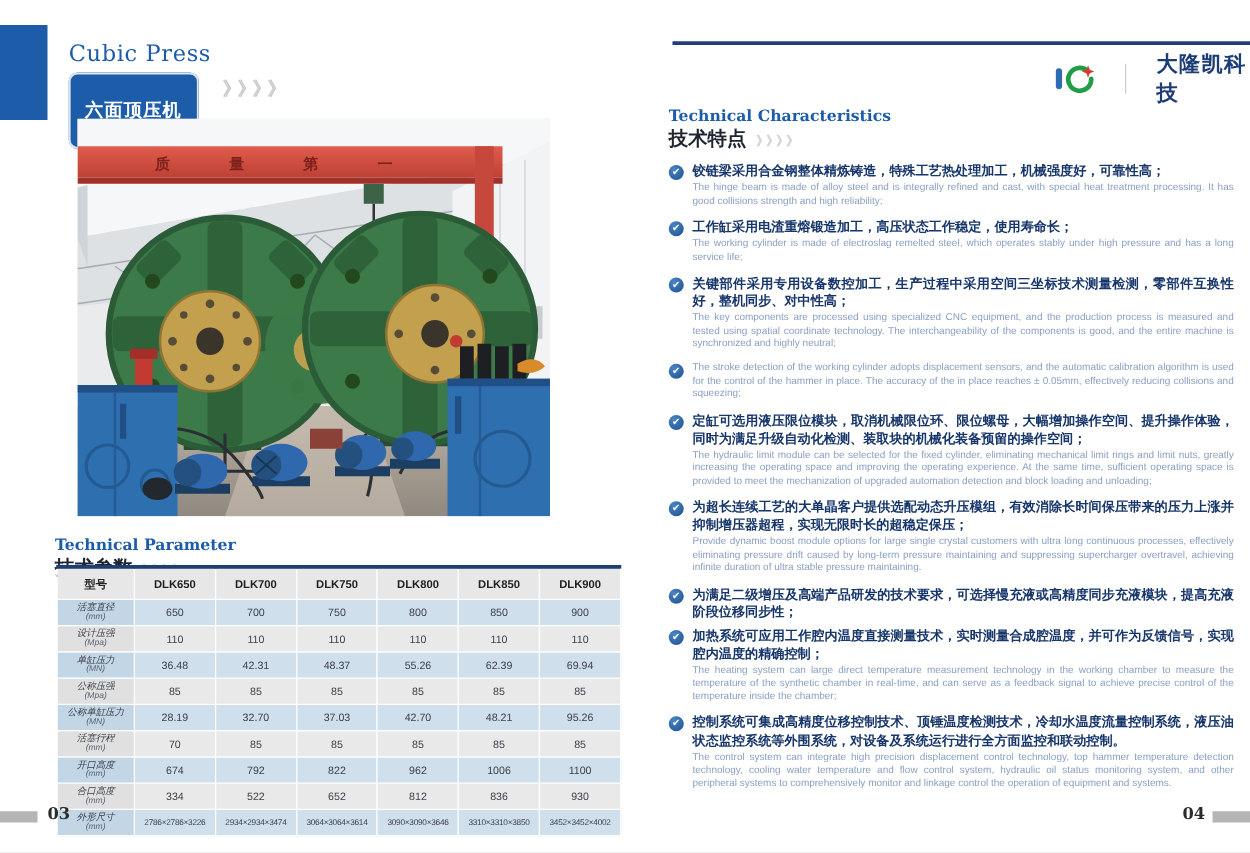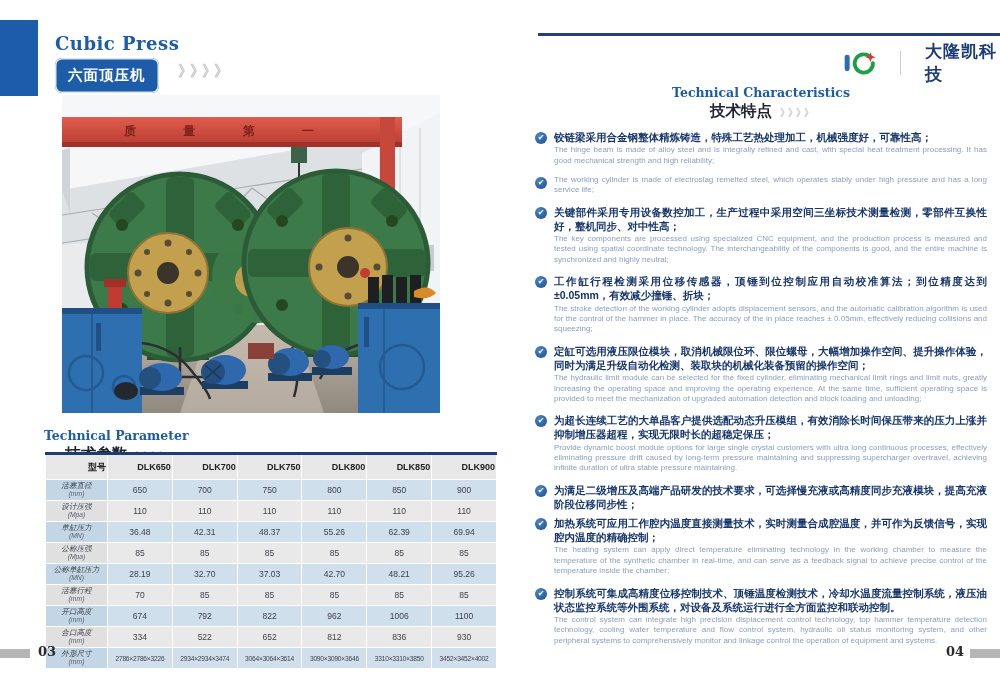--- a/index.html
+++ b/index.html
@@ -2,44 +2,44 @@
 <html><head>
 <meta charset="utf-8">
 <style>
   html,body{margin:0;padding:0;background:#e8e8e8;}
   .sheet{position:relative;width:1000px;height:682px;background:#ffffff;overflow:hidden;
          font-family:"Liberation Sans",sans-serif;color:#333;}
 
   
   .corner-block{position:absolute;left:0;top:20px;width:38px;height:76px;background:#1d5ca9;}
   .title-en{position:absolute;left:55px;top:33px;font-family:"DejaVu Serif",serif;
-            font-weight:bold;font-size:18px;color:#1d5ca9;letter-spacing:.5px;}
+            font-weight:normal;font-size:18px;color:#1d5ca9;letter-spacing:.5px;}
   .title-pill{position:absolute;left:55px;top:58px;background:#1d5ca9;color:#fff;
-              font-weight:bold;font-size:14.5px;padding:8px 13px;border-radius:7px;
+              font-weight:bold;font-size:14.5px;padding:21px 13px;border-radius:7px;
               box-shadow:inset 0 0 0 1.5px rgba(255,255,255,.85);letter-spacing:1px;}
   .pill-chevrons{position:absolute;left:178px;top:62px;color:#c9c9c9;font-size:15px;
                  font-weight:bold;letter-spacing:-3px;}
   .top-rule{position:absolute;left:538px;top:33px;right:0;height:3px;background:#223f7c;}
   .logo{position:absolute;left:843px;top:40px;display:flex;align-items:center;gap:24px;}
   .logo-text{font-size:17px;font-weight:bold;color:#1c3c78;letter-spacing:1px;}
   .logo-sep{width:1px;height:24px;background:#c9ced6;}
 
   
   .photo{position:absolute;left:62px;top:95px;width:378px;height:318px;background:#e8eaec;}
 
   
   .param-head{position:absolute;left:44px;top:428px;}
-  .sec-en{font-family:"DejaVu Serif",serif;font-weight:bold;font-size:12.5px;color:#1d5ca9;text-align:center;}
-  .sec-cn{font-size:15.5px;font-weight:bold;color:#1e2430;margin-top:1px;text-align:center;}
+  .sec-en{font-family:"DejaVu Serif",serif;font-weight:bold;font-size:12.5px;color:#1d5ca9;}
+  .sec-cn{font-size:15.5px;font-weight:bold;color:#1e2430;margin-top:1px;}
   .sec-chev{color:#cfcfcf;font-size:10px;font-weight:bold;letter-spacing:-2px;margin-left:8px;}
   .param-table{position:absolute;left:45px;top:452px;width:452px;border-collapse:collapse;
                border-top:3px solid #1c3e73;table-layout:fixed;}
   .param-table th,.param-table td{border:1px solid #ffffff;text-align:center;vertical-align:middle;
                font-weight:normal;}
-  .param-table thead th{background:#e7e7e7;color:#222;font-weight:bold;font-size:9px;height:22px;text-align:right;}
+  .param-table thead th{background:#e7e7e7;color:#222;font-weight:bold;font-size:9px;height:22px;}
   .param-table col.lbl{width:62px;}
   .param-table tbody th{font-size:7.6px;color:#3a3f4a;line-height:1.1;height:18px;padding:1px 0;font-style:italic;}
   .param-table tbody td{font-size:8.5px;color:#3d414b;}
   .param-table tbody tr:nth-child(odd) td{background:#cfdfec;}
   .param-table tbody tr:nth-child(odd) th{background:#c3d6e6;}
   .param-table tbody tr:nth-child(even) td{background:#e9e9e9;}
   .param-table tbody tr:nth-child(even) th{background:#e0e0e0;}
   .param-table tbody tr:last-of-type td{font-size:6.6px;letter-spacing:-.2px;}
   .ru{display:block;font-size:6.8px;color:#5a6170;}
 
@@ -412,43 +412,43 @@
       <div class="sec-en">Technical Characteristics</div>
       <div class="sec-cn">
         <span>技术特点</span><span class="sec-chev">》》》》</span>
       </div>
     </div>
 
       <div class="feature">
         <span class="check">✔</span>
         <div class="ftext">
           <p class="cn">铰链梁采用合金钢整体精炼铸造，特殊工艺热处理加工，机械强度好，可靠性高；</p>
-          <p class="en">The hinge beam is made of alloy steel and is integrally refined and cast, with special heat treatment processing. It has good mechanical strength and high reliability;</p>
-        </div>
-      </div>
-
-      <div class="feature">
-        <span class="check">✔</span>
-        <div class="ftext">
+          <p class="en">The hinge beam is made of alloy steel and is integrally refined and cast, with special heat treatment processing. It has good collisions strength and high reliability;</p>
+        </div>
+      </div>
+
+      <div class="feature">
+        <span class="check">✔</span>
+        <div class="ftext">
+          <p class="cn">工作缸采用电渣重熔锻造加工，高压状态工作稳定，使用寿命长；</p>
           <p class="en">The working cylinder is made of electroslag remelted steel, which operates stably under high pressure and has a long service life;</p>
         </div>
       </div>
 
       <div class="feature">
         <span class="check">✔</span>
         <div class="ftext">
           <p class="cn">关键部件采用专用设备数控加工，生产过程中采用空间三坐标技术测量检测，零部件互换性好，整机同步、对中性高；</p>
           <p class="en">The key components are processed using specialized CNC equipment, and the production process is measured and tested using spatial coordinate technology. The interchangeability of the components is good, and the entire machine is synchronized and highly neutral;</p>
         </div>
       </div>
 
       <div class="feature">
         <span class="check">✔</span>
         <div class="ftext">
-          <p class="cn">工作缸行程检测采用位移传感器，顶锤到位控制应用自动校准算法；到位精度达到±0.05mm，有效减少撞锤、折块；</p>
           <p class="en">The stroke detection of the working cylinder adopts displacement sensors, and the automatic calibration algorithm is used for the control of the hammer in place. The accuracy of the in place reaches ± 0.05mm, effectively reducing collisions and squeezing;</p>
         </div>
       </div>
 
       <div class="feature">
         <span class="check">✔</span>
         <div class="ftext">
           <p class="cn">定缸可选用液压限位模块，取消机械限位环、限位螺母，大幅增加操作空间、提升操作体验，同时为满足升级自动化检测、装取块的机械化装备预留的操作空间；</p>
           <p class="en">The hydraulic limit module can be selected for the fixed cylinder, eliminating mechanical limit rings and limit nuts, greatly increasing the operating space and improving the operating experience. At the same time, sufficient operating space is provided to meet the mechanization of upgraded automation detection and block loading and unloading;</p>
         </div>
@@ -466,21 +466,21 @@
         <span class="check">✔</span>
         <div class="ftext">
           <p class="cn">为满足二级增压及高端产品研发的技术要求，可选择慢充液或高精度同步充液模块，提高充液阶段位移同步性；</p>
         </div>
       </div>
 
       <div class="feature">
         <span class="check">✔</span>
         <div class="ftext">
           <p class="cn">加热系统可应用工作腔内温度直接测量技术，实时测量合成腔温度，并可作为反馈信号，实现腔内温度的精确控制；</p>
-          <p class="en">The heating system can apply direct temperature eliminating technology in the working chamber to measure the temperature of the synthetic chamber in real-time, and can serve as a feedback signal to achieve precise control of the temperature inside the chamber;</p>
+          <p class="en">The heating system can large direct temperature measurement technology in the working chamber to measure the temperature of the synthetic chamber in real-time, and can serve as a feedback signal to achieve precise control of the temperature inside the chamber;</p>
         </div>
       </div>
 
       <div class="feature">
         <span class="check">✔</span>
         <div class="ftext">
           <p class="cn">控制系统可集成高精度位移控制技术、顶锤温度检测技术，冷却水温度流量控制系统，液压油状态监控系统等外围系统，对设备及系统运行进行全方面监控和联动控制。</p>
           <p class="en">The control system can integrate high precision displacement control technology, top hammer temperature detection technology, cooling water temperature and flow control system, hydraulic oil status monitoring system, and other peripheral systems to comprehensively monitor and linkage control the operation of equipment and systems.</p>
         </div>
       </div>

